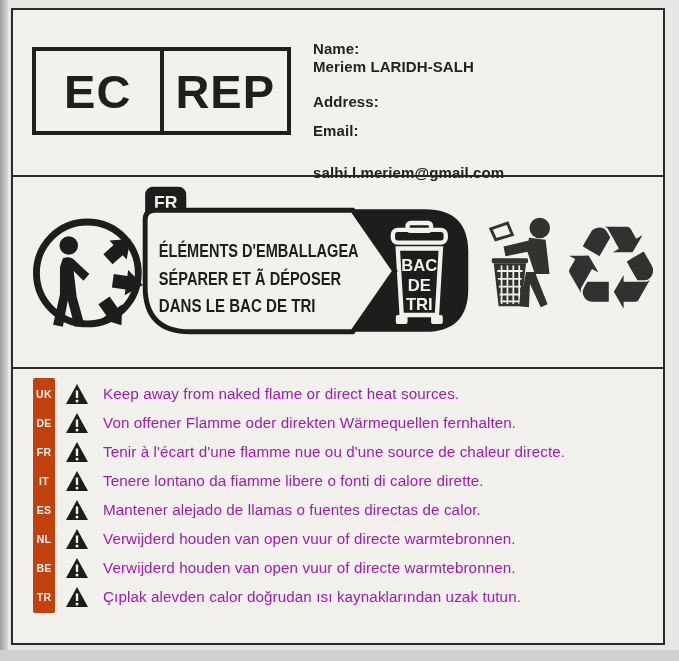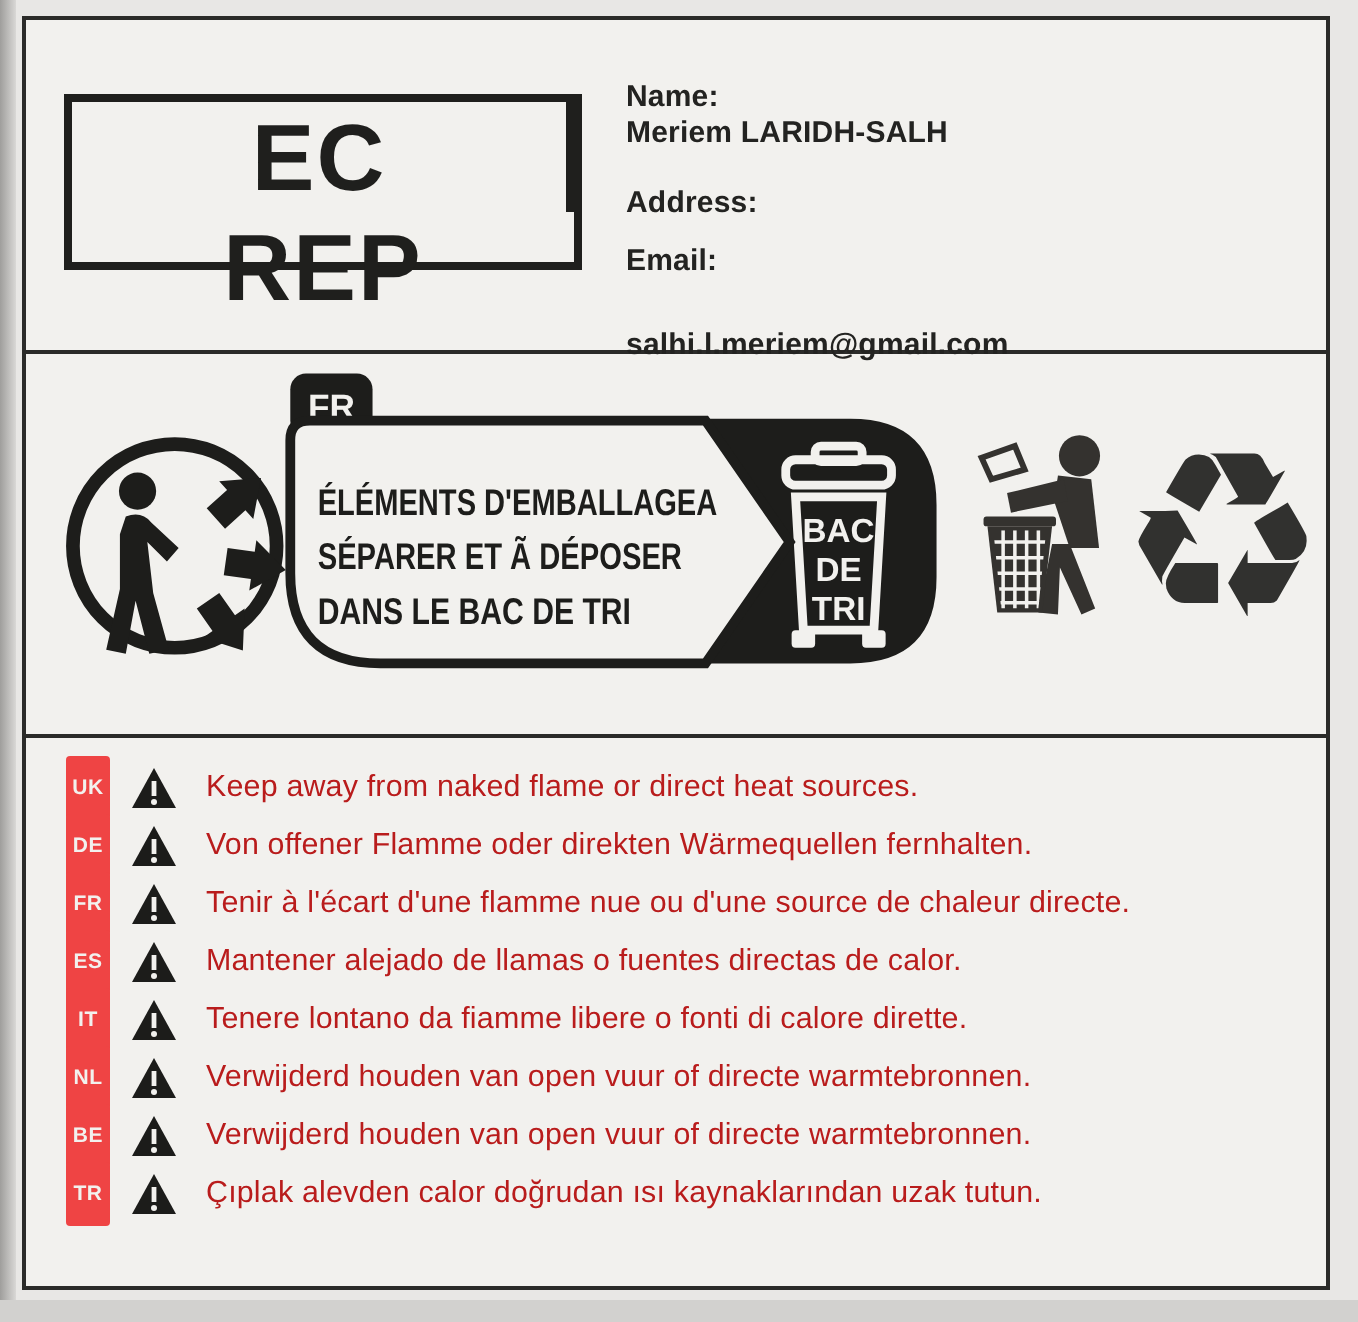--- a/index.html
+++ b/index.html
@@ -13,47 +13,47 @@
   .photo-band-bottom{position:absolute;left:0;top:650px;width:679px;height:11px;
     background:#d2d1cf;}
   .label{
     position:absolute;left:11px;top:8px;width:654px;height:637px;
     background:#f2f1ee;border:2px solid #2b2b29;box-sizing:border-box;
   }
   
   .sec1{position:relative;height:167px;border-bottom:2px solid #2b2b29;box-sizing:border-box;}
   .ecrep{
     position:absolute;left:19px;top:37px;width:259px;height:88px;
-    border:4px solid #1f1f1d;box-sizing:border-box;display:flex;background:#f2f1ee;flex-direction:column;
+    border:4px solid #1f1f1d;box-sizing:border-box;display:flex;background:#f2f1ee;
   }
   .ecrep-cell{
     flex:1;display:flex;align-items:center;justify-content:center;
     font-size:47px;font-weight:bold;color:#1f1f1d;letter-spacing:1px;
   }
   .ecrep-cell:first-child{border-right:4px solid #1f1f1d;}
   .contact{position:absolute;left:300px;top:30px;width:345px;
     font-size:15px;font-weight:600;color:#232321;letter-spacing:.1px;}
   .c-row{display:flex;line-height:18px;flex-direction:column;}
   .c-label{width:78px;flex:0 0 auto;}
   .c-row.name{margin-bottom:17px;}
   .c-row.email{margin-top:11px;gap:24px;}
   .addr2{padding-left:24px;}
   
   .sec2{position:relative;height:192px;border-bottom:2px solid #2b2b29;box-sizing:border-box;}
   .sec2 svg{display:block;}
   
   .sec3{position:relative;padding:10px 0 0 20px;}
   .w-row{display:flex;align-items:center;height:29px;}
   .lang-badge{
-    width:22px;height:32px;background:#ef4444;color:#f2f1ee;border-radius:2px;
+    width:22px;height:32px;background:#c2410c;color:#f2f1ee;border-radius:2px;
     display:flex;align-items:center;justify-content:center;
     font-size:10.5px;font-weight:bold;letter-spacing:.3px;flex:0 0 auto;
   }
   .w-tri{width:24px;height:22px;margin-left:10px;flex:0 0 auto;}
-  .w-text{margin-left:14px;font-size:15.2px;font-weight:500;color:#b91c1c;letter-spacing:.1px;white-space:nowrap;text-align:right;}
+  .w-text{margin-left:14px;font-size:15.2px;font-weight:500;color:#a21caf;letter-spacing:.1px;white-space:nowrap;text-align:right;}
 </style>
 </head>
 <body>
 
 <div class="photo-edge-left"></div>
 <div class="photo-band-bottom"></div>
 
 <div class="label">
 
   <div class="sec1">
@@ -172,37 +172,37 @@
       <span class="lang-badge">FR</span>
       <span class="w-tri"><svg viewBox="0 0 24 22" width="24" height="22">
             <path d="M12 1 L23 21 H1 Z" fill="#1c1c1a"></path>
             <rect x="10.8" y="7.5" width="2.4" height="7.5" fill="#f2f1ee"></rect>
             <circle cx="12" cy="18" r="1.5" fill="#f2f1ee"></circle>
           </svg></span>
       <span class="w-text">Tenir à l'écart d'une flamme nue ou d'une source de chaleur directe.</span>
     </div>
 
     <div class="w-row">
+      <span class="lang-badge">IT</span>
+      <span class="w-tri"><svg viewBox="0 0 24 22" width="24" height="22">
+            <path d="M12 1 L23 21 H1 Z" fill="#1c1c1a"></path>
+            <rect x="10.8" y="7.5" width="2.4" height="7.5" fill="#f2f1ee"></rect>
+            <circle cx="12" cy="18" r="1.5" fill="#f2f1ee"></circle>
+          </svg></span>
+      <span class="w-text">Tenere lontano da fiamme libere o fonti di calore dirette.</span>
+    </div>
+
+    <div class="w-row">
       <span class="lang-badge">ES</span>
       <span class="w-tri"><svg viewBox="0 0 24 22" width="24" height="22">
             <path d="M12 1 L23 21 H1 Z" fill="#1c1c1a"></path>
             <rect x="10.8" y="7.5" width="2.4" height="7.5" fill="#f2f1ee"></rect>
             <circle cx="12" cy="18" r="1.5" fill="#f2f1ee"></circle>
           </svg></span>
       <span class="w-text">Mantener alejado de llamas o fuentes directas de calor.</span>
-    </div>
-
-    <div class="w-row">
-      <span class="lang-badge">IT</span>
-      <span class="w-tri"><svg viewBox="0 0 24 22" width="24" height="22">
-            <path d="M12 1 L23 21 H1 Z" fill="#1c1c1a"></path>
-            <rect x="10.8" y="7.5" width="2.4" height="7.5" fill="#f2f1ee"></rect>
-            <circle cx="12" cy="18" r="1.5" fill="#f2f1ee"></circle>
-          </svg></span>
-      <span class="w-text">Tenere lontano da fiamme libere o fonti di calore dirette.</span>
     </div>
 
     <div class="w-row">
       <span class="lang-badge">NL</span>
       <span class="w-tri"><svg viewBox="0 0 24 22" width="24" height="22">
             <path d="M12 1 L23 21 H1 Z" fill="#1c1c1a"></path>
             <rect x="10.8" y="7.5" width="2.4" height="7.5" fill="#f2f1ee"></rect>
             <circle cx="12" cy="18" r="1.5" fill="#f2f1ee"></circle>
           </svg></span>
       <span class="w-text">Verwijderd houden van open vuur of directe warmtebronnen.</span>

